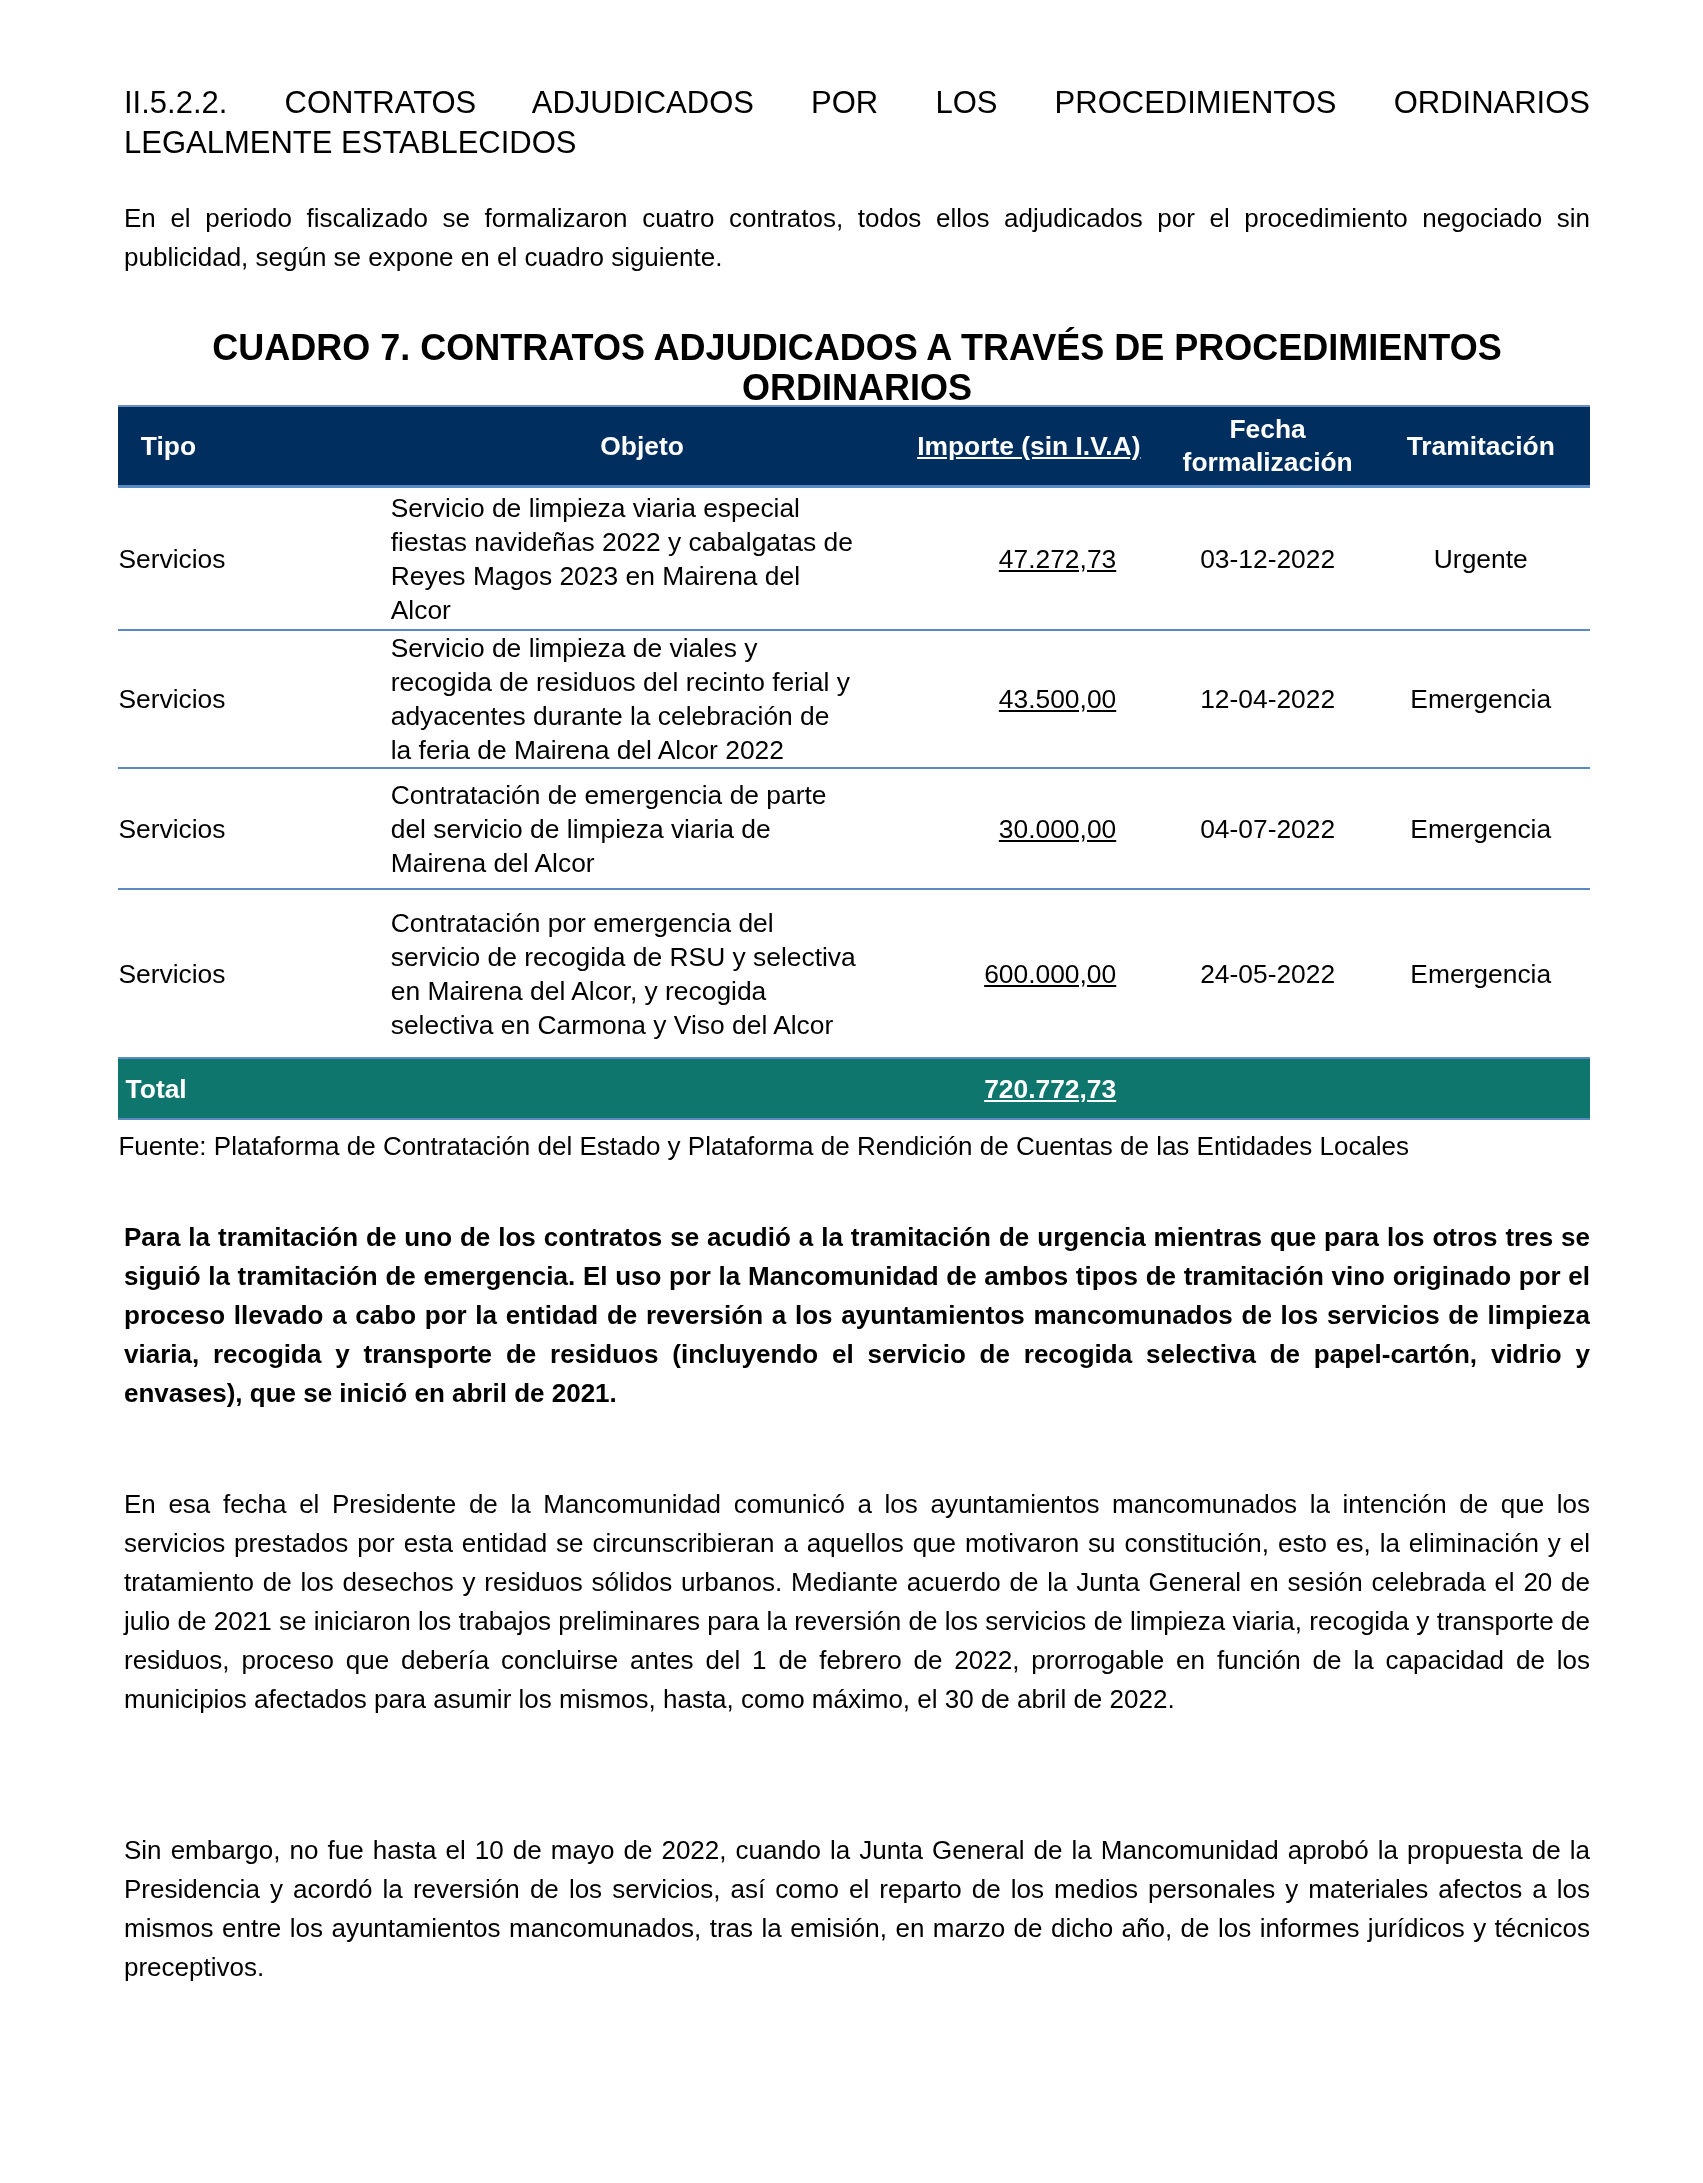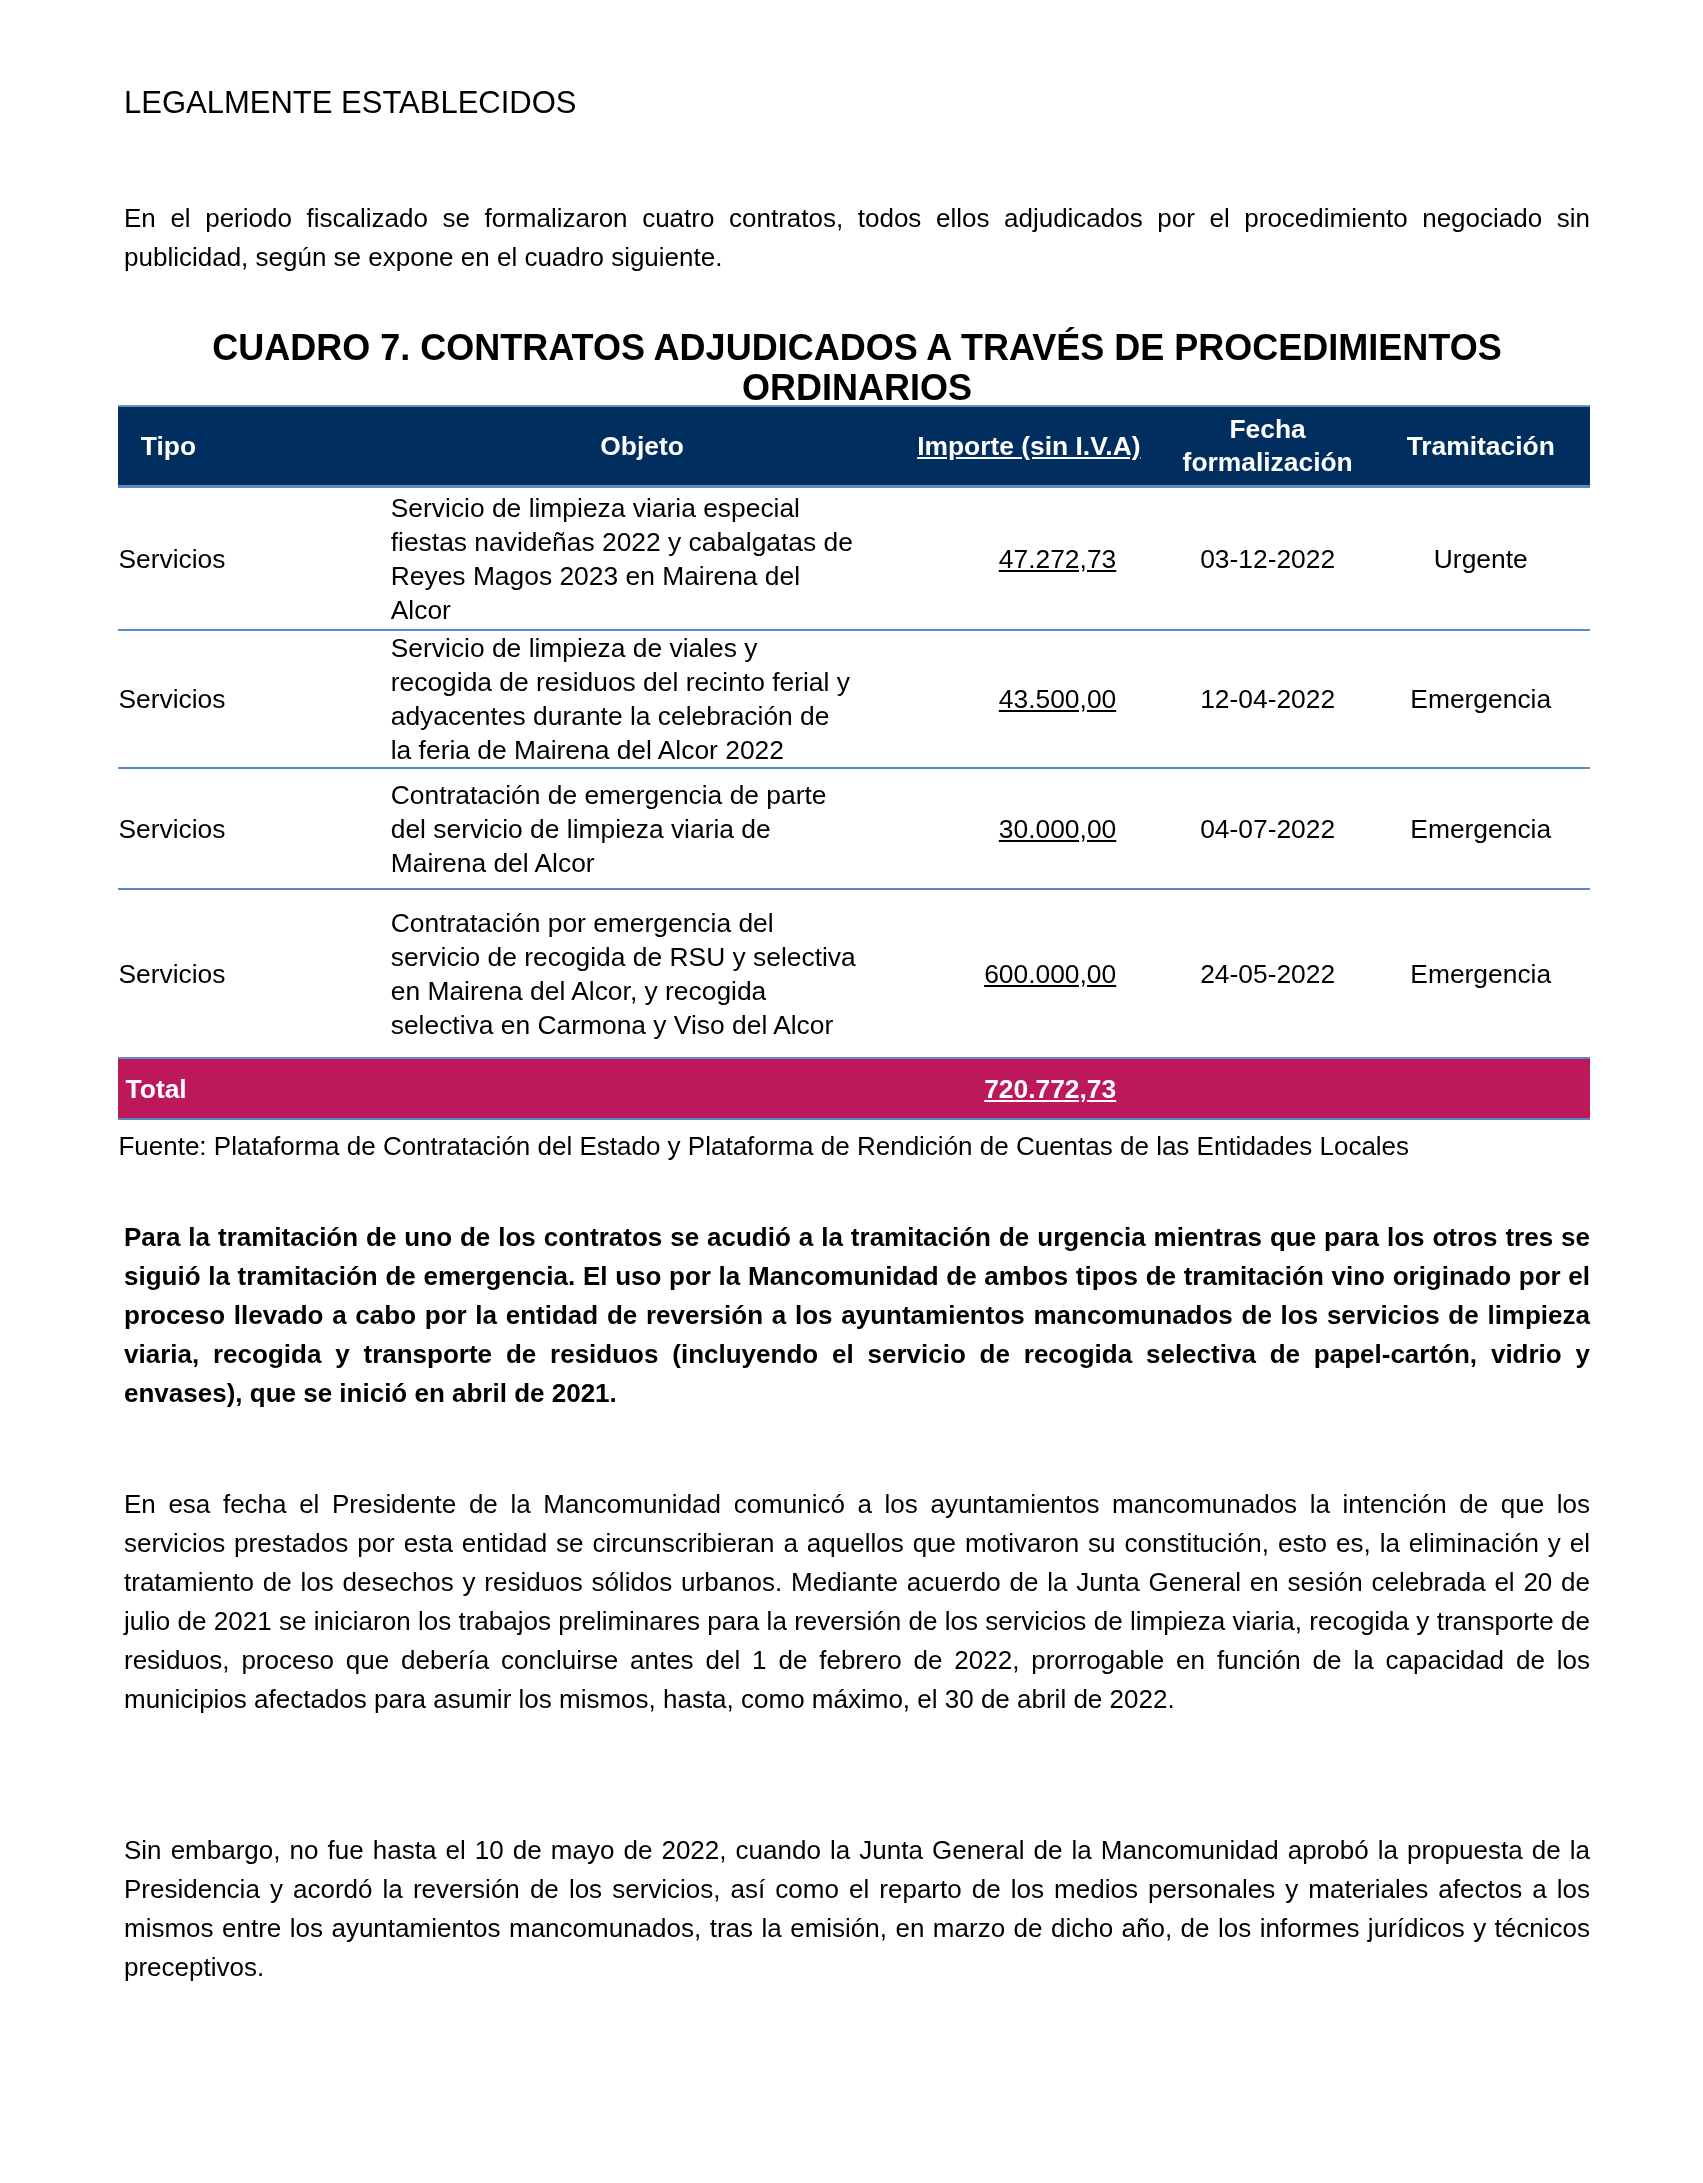--- a/index.html
+++ b/index.html
@@ -21,33 +21,34 @@
   td.c-imp { padding-right: 48px !important; }
   th.c-imp { text-align: center; }
   .c-fecha { width: 200px; text-align: center; }
   .c-tram { width: 216px; text-align: center; }
   td.c-obj { padding-left: 0 !important; }
   td.c-obj span { display: block; width: 465px; }
   tr.r1 td { height: 141px; }
   tr.r2 td { height: 136px; }
   tr.r3 td { height: 119px; }
   tr.r4 td { height: 167px; }
-  tr.total td { background: #be185d; color: #fff; font-weight: bold; height: 59px; border-top: 2.4px solid #6d8fbf; border-bottom: 2.4px solid #5b8ac3; }
+  tr.total td { background: #0f766e; color: #fff; font-weight: bold; height: 59px; border-top: 2.4px solid #6d8fbf; border-bottom: 2.4px solid #5b8ac3; }
   tr.total td.c-tipo { padding-left: 7.2px; }
   .source { position: absolute; top: 1130px; left: -5.6px; font-size: 26px; line-height: 32px; }
   .p1 { top: 1218px; font-weight: bold; }
   .p2 { top: 1485px; }
   .p3 { top: 1831px; }
 </style>
 </head>
 <body>
 
 <div class="page">
 
   <div class="section-heading">
+    <span class="l1">II.5.2.2. CONTRATOS ADJUDICADOS POR LOS PROCEDIMIENTOS ORDINARIOS</span>
     <span class="l2">LEGALMENTE ESTABLECIDOS</span>
   </div>
 
   <p class="p p-intro" style="margin:0;">En el periodo fiscalizado se formalizaron cuatro contratos, todos ellos adjudicados por el procedimiento negociado sin publicidad, según se expone en el cuadro siguiente.</p>
 
   <div class="table-title">CUADRO 7. CONTRATOS ADJUDICADOS A TRAVÉS DE PROCEDIMIENTOS ORDINARIOS</div>
 
   <table class="contracts">
     <thead>
       <tr>

